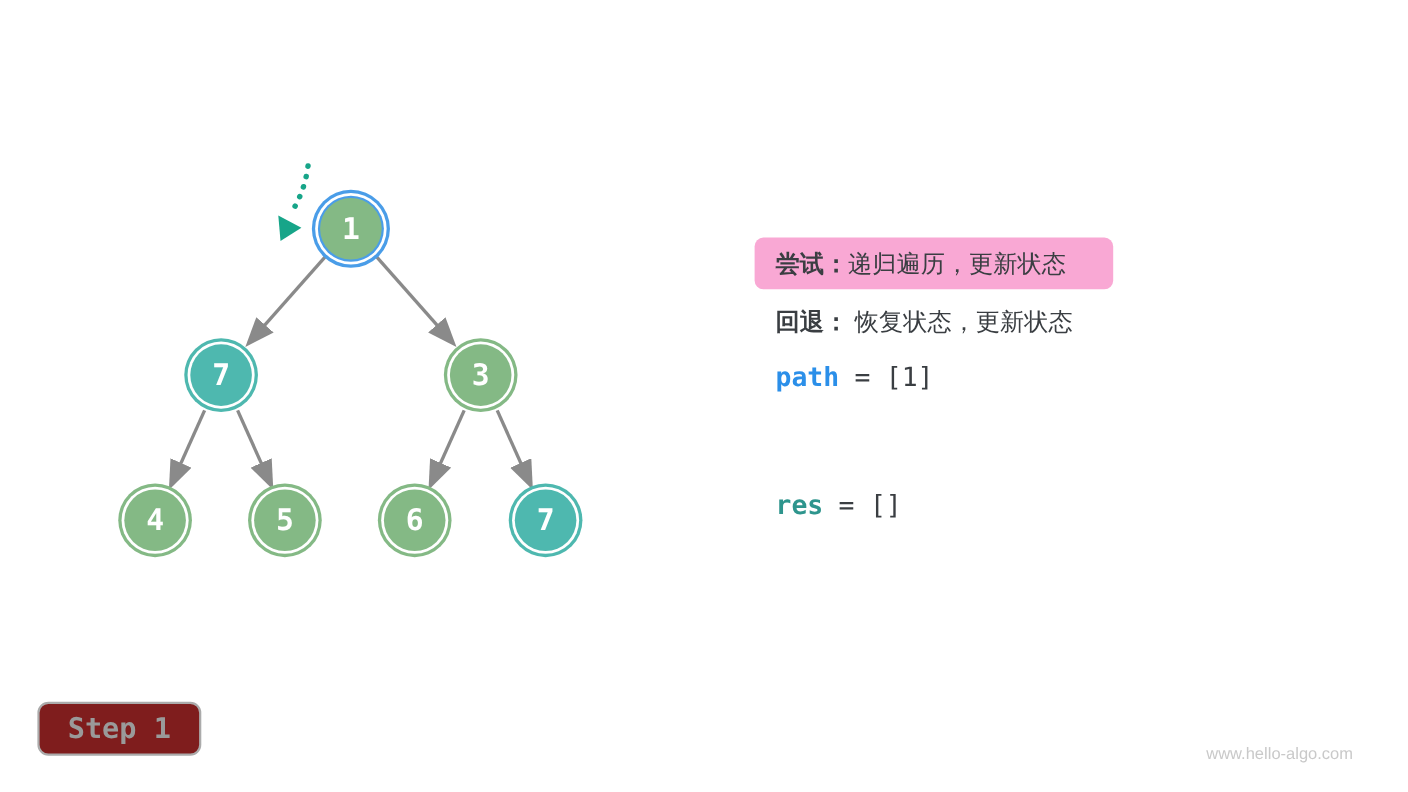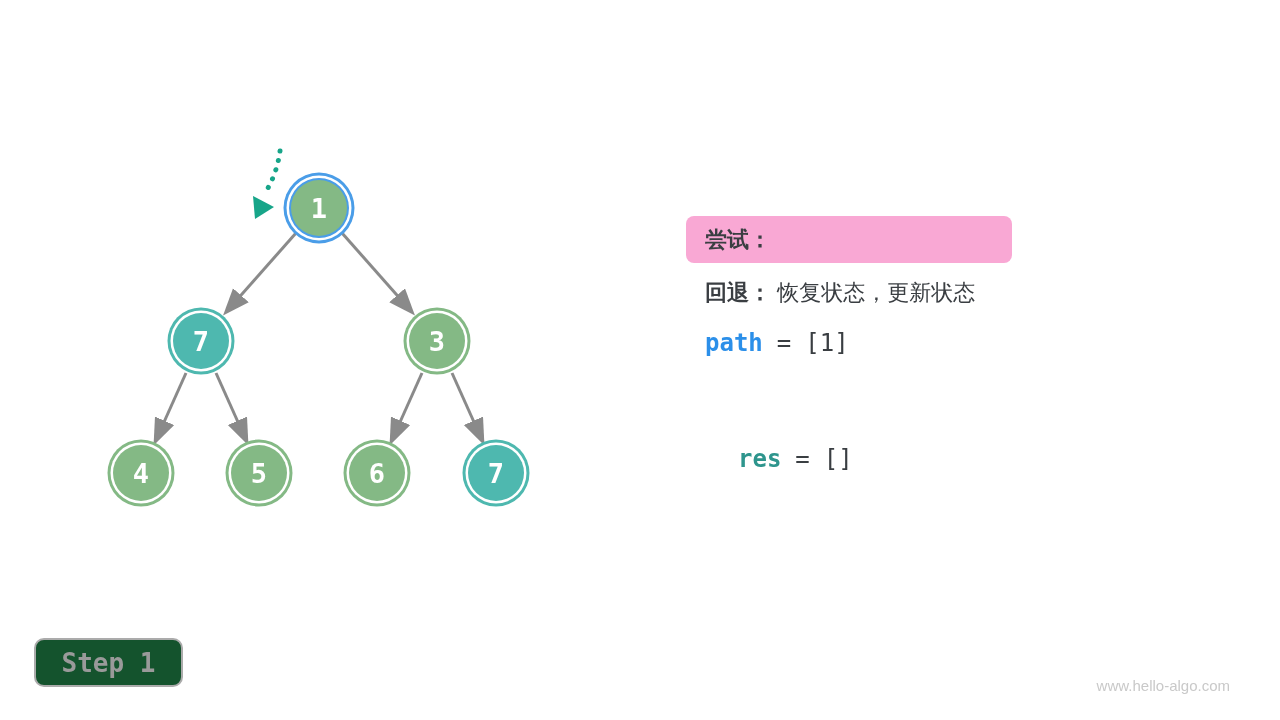--- a/index.html
+++ b/index.html
@@ -73,28 +73,28 @@
     font-size: 24px;
     color: #3A3E42;
     display: flex;
     gap: 14px;
     white-space: pre;
   }
   .code-line--path { top: 343px; }
   .code-line--res  { top: 459px; }
   .code-name { font-weight: bold; }
   .code-name--path { color: #2B8FE9; }
-  .code-name--res  { color: #2E958D; margin-left: 33px; }
+  .code-name--res  { color: #2E958D; }
   
   .step-badge {
     position: absolute;
     left: 34px; top: 638px;
     width: 149px; height: 49px;
     box-sizing: border-box;
-    background: #14532d;
+    background: #7f1d1d;
     border: 2px solid #ABABAB;
     border-radius: 10px;
     display: flex; align-items: center; justify-content: center;
     font-family: "DejaVu Sans Mono", monospace;
     font-weight: bold;
     font-size: 26px;
     color: #9A9A9A;
     white-space: pre;
   }
   
@@ -134,20 +134,21 @@
   <div class="node node--current" style="left:319px; top:208px;">1</div>
   <div class="node node--teal" style="left:201px; top:341px;">7</div>
   <div class="node node--green" style="left:437px; top:341px;">3</div>
   <div class="node node--green" style="left:141px; top:473px;">4</div>
   <div class="node node--green" style="left:259px; top:473px;">5</div>
   <div class="node node--green" style="left:377px; top:473px;">6</div>
   <div class="node node--teal" style="left:496px; top:473px;">7</div>
 
   <div class="try-chip">
     <span class="label-bold">尝试：</span>
+    <span>递归遍历，更新状态</span>
   </div>
   <div class="back-line">
     <span class="label-bold">回退：</span>
     <span>恢复状态，更新状态</span>
   </div>
 
   <div class="code-line code-line--path">
     <span class="code-name code-name--path">path</span>
     <span>=</span>
     <span>[1]</span>

